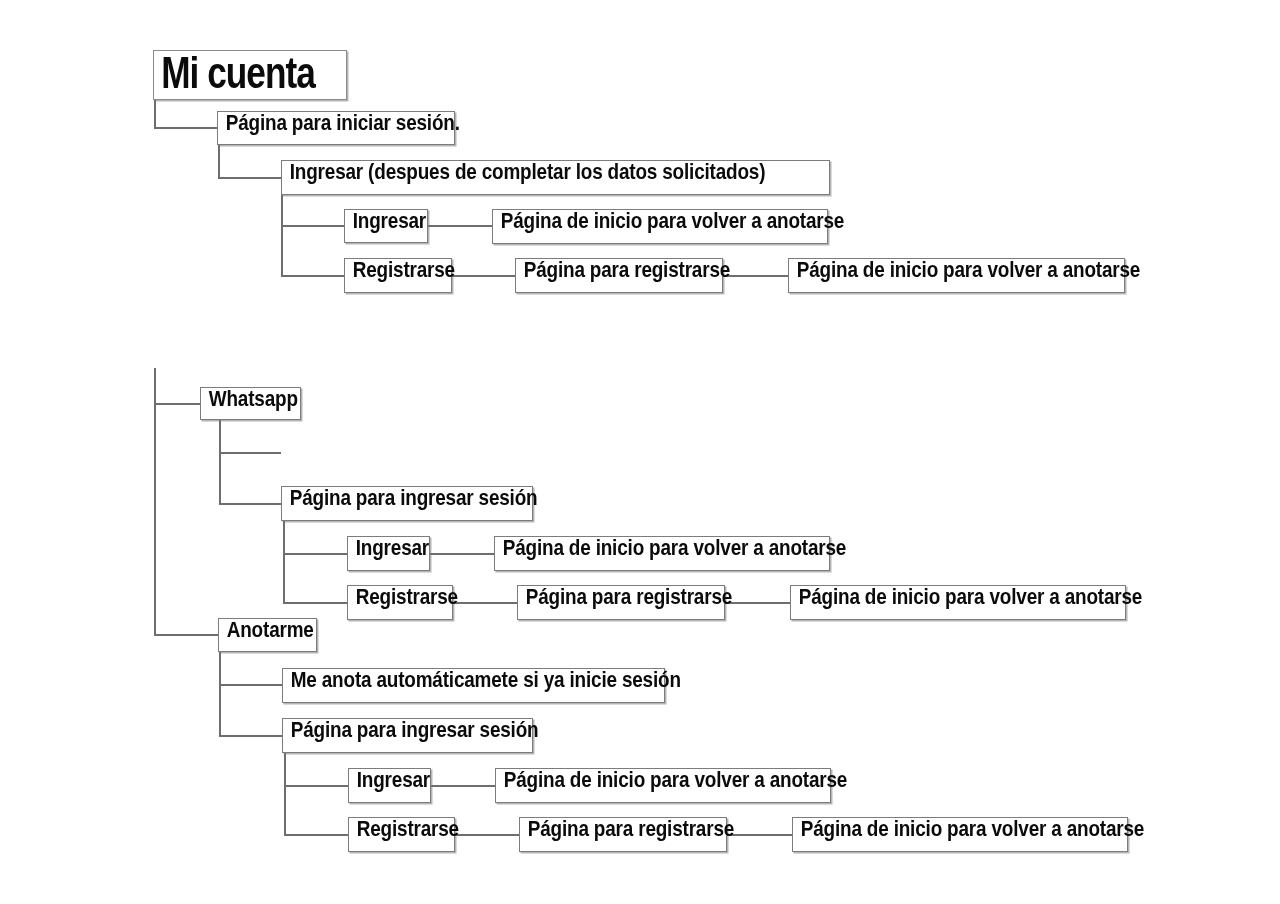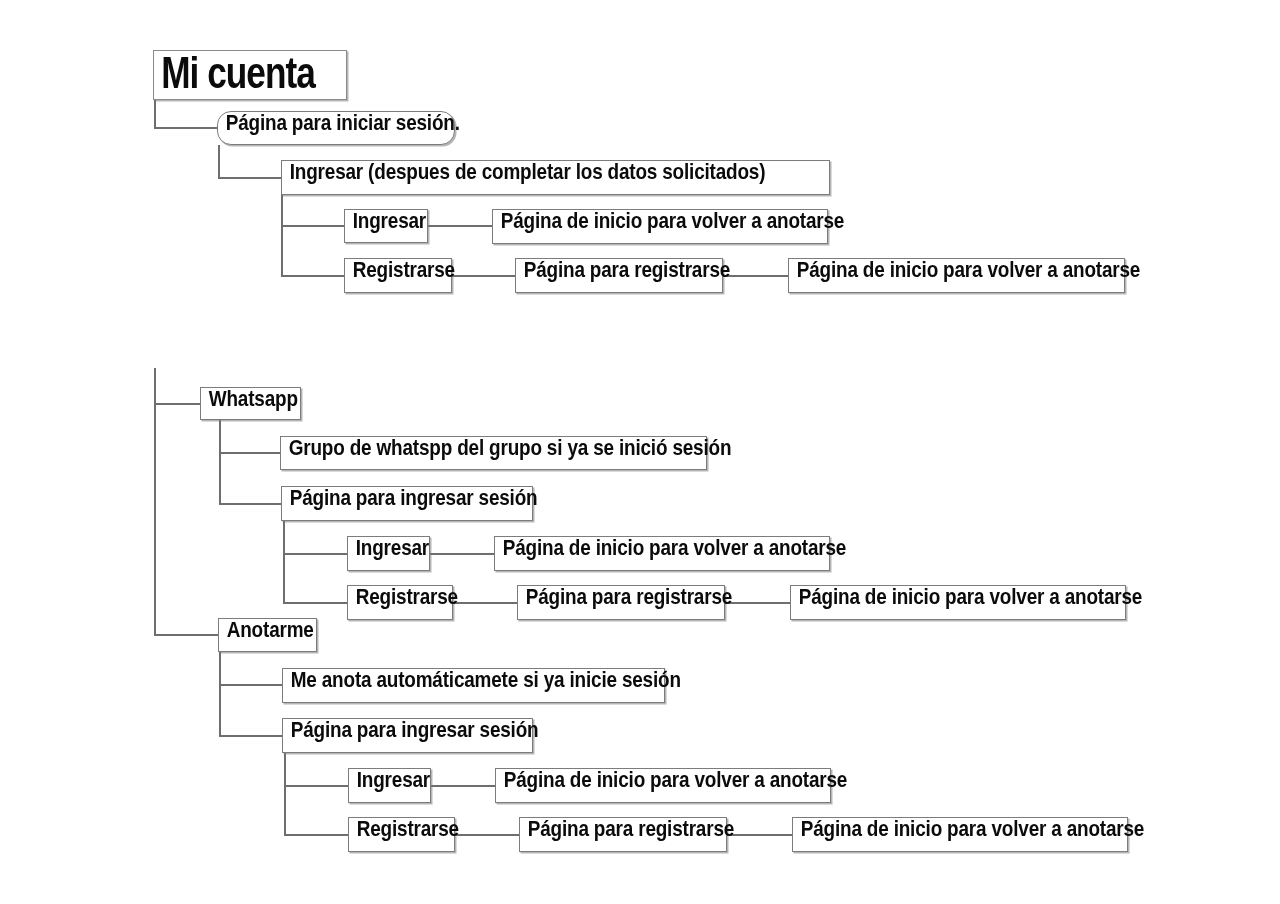--- a/index.html
+++ b/index.html
@@ -121,21 +121,21 @@
 
     <div class="connector" style="left:431px; top:785px; width:65px; height:1.6px;"></div>
     <div class="connector" style="left:455px; top:834px; width:64px; height:1.6px;"></div>
     <div class="connector" style="left:727px; top:834px; width:66px; height:1.6px;"></div>
   </div>
 
   <div class="node title-node" style="left:153px; top:50px; width:194px; height:50px;">
     <span class="node-label pad-l">Mi cuenta</span>
   </div>
 
-  <div class="node leaf-node" style="left:217px; top:111px; width:238px; height:34px;border-radius:14px;">
+  <div class="node leaf-node" style="left:217px; top:111px; width:238px; height:34px;">
     <span class="node-label pad-l">Página para iniciar sesión.</span>
   </div>
 
   <div class="node leaf-node" style="left:281px; top:160px; width:549px; height:35px;">
     <span class="node-label pad-l">Ingresar (despues de completar los datos solicitados)</span>
   </div>
 
   <div class="node leaf-node" style="left:344px; top:209px; width:84px; height:34px;">
     <span class="node-label pad-l">Ingresar</span>
   </div>
@@ -154,23 +154,20 @@
 
   <div class="node leaf-node" style="left:788px; top:258px; width:337px; height:35px;">
     <span class="node-label pad-l">Página de inicio para volver a anotarse</span>
   </div>
 
 
   <div class="node leaf-node" style="left:200px; top:387px; width:101px; height:33px;">
     <span class="node-label pad-l">Whatsapp</span>
   </div>
 
-  <div class="node leaf-node" style="left:280px; top:436px; width:427px; height:34px;">
-    <span class="node-label pad-l">Grupo de whatspp del grupo si ya se inició sesión</span>
-  </div>
 
   <div class="node leaf-node" style="left:281px; top:486px; width:252px; height:35px;">
     <span class="node-label pad-l">Página para ingresar sesión</span>
   </div>
 
   <div class="node leaf-node" style="left:347px; top:536px; width:83px; height:35px;">
     <span class="node-label pad-l">Ingresar</span>
   </div>
 
   <div class="node leaf-node" style="left:494px; top:536px; width:336px; height:35px;">

